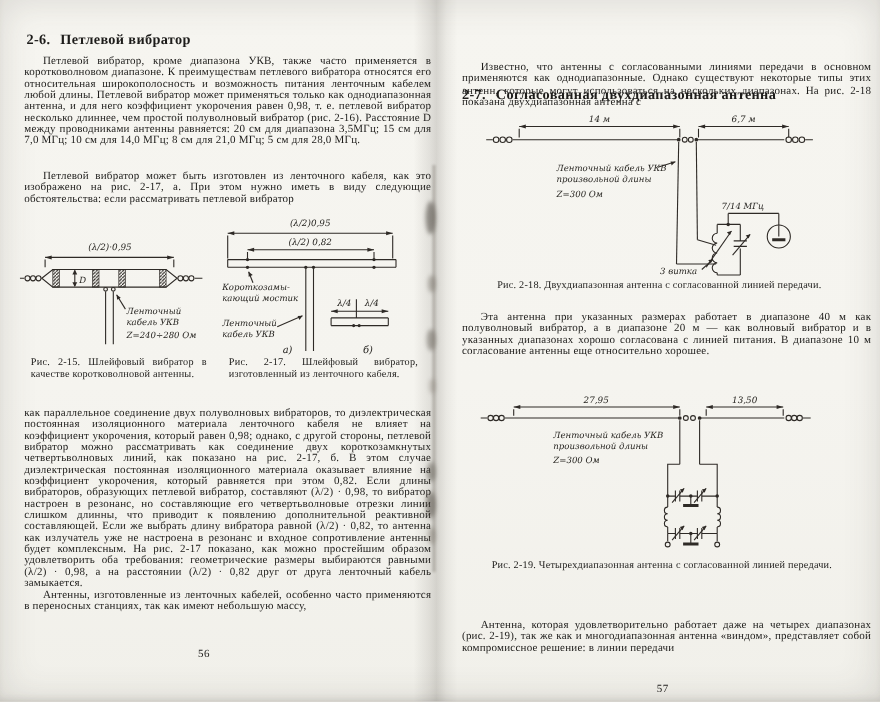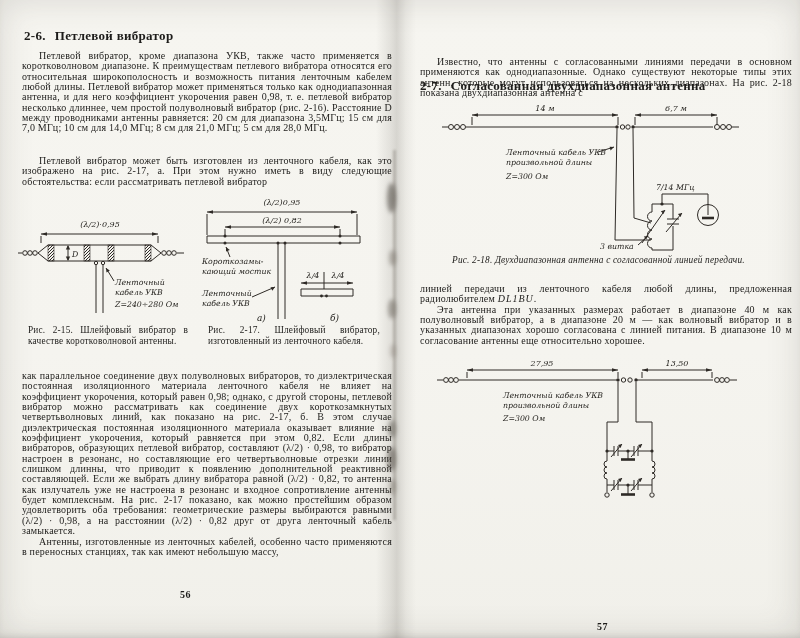--- a/index.html
+++ b/index.html
@@ -9,21 +9,21 @@
   .page{position:absolute;top:0;height:638px;}
   #left-page{left:22px;width:370px;}
   #right-page{left:420px;width:372px;}
   .heading{position:absolute;font-weight:bold;font-size:13px;letter-spacing:.3px;white-space:nowrap;}
   .heading .num{margin-right:9px;}
   .para{position:absolute;font-size:10px;line-height:10.35px;letter-spacing:.2px;
     text-align:justify;overflow:hidden;}
   .p{margin:0;text-align:justify;}
   .ind{text-indent:17px;}
   .caption{position:absolute;font-size:9.3px;line-height:10.6px;text-align:justify;letter-spacing:.2px;}
-  .pagenum{position:absolute;font-size:10px;letter-spacing:.5px;font-weight:bold;}
+  .pagenum{position:absolute;font-size:10px;letter-spacing:.5px;}
   .fig{position:absolute;}
   .fig line,.fig path,.fig polyline{stroke:#2e2a26;stroke-width:1;fill:none;}
   .fig circle{stroke:#2e2a26;stroke-width:1;fill:none;}
   .fig circle.dot{fill:#2e2a26;stroke:none;}
   .fig polygon{fill:#2e2a26;stroke:none;}
   .fig rect.hatch{stroke:#2e2a26;stroke-width:.6;}
   .fig text{fill:#262420;font-family:"DejaVu Serif",serif;font-style:italic;}
   .dimlabel{font-size:8px;}
   .flabel{font-size:7.8px;}
   .sublabel{font-size:9px;}
@@ -215,24 +215,23 @@
       <line x1="268" y1="92" x2="268" y2="103"></line>
       <circle cx="268" cy="113" r="10.5"></circle>
       <line x1="268" y1="103" x2="268" y2="113"></line>
       <line class="thick" x1="262" y1="116" x2="274" y2="116"></line>
       <text class="flabel" x="216" y="88">7/14 МГц</text>
       <text class="flabel" x="160" y="147">3 витка</text>
       <line x1="198" y1="143" x2="208" y2="134"></line>
       <polygon points="208,134 203.8,134.4 206.2,137.4"></polygon>
     </svg>
 
-    <div class="caption" style="left:32px;top:255px;width:327px;font-style:italic;">Рис. 2-18. Двухдиапазонная антенна с согласованной линией передачи.</div>
+    <div class="caption" style="left:32px;top:255px;width:327px;">Рис. 2-18. Двухдиапазонная антенна с согласованной линией передачи.</div>
 
     <div class="para" style="left:0;top:284px;width:372px;height:70px;">
-      <div class="p"><span>линией передачи из ленточного кабеля любой длины, предложенная радиолюбителем </span><span class="callsign">DL1BU</span><span>.</span></div>
       <div class="p ind">Эта антенна при указанных размерах работает в диапазоне 40 м как полуволновый вибратор, а в диапазоне 20 м — как волновый вибратор и в указанных диапазонах хорошо согласована с линией питания. В диапазоне 10 м согласование антенны еще относительно хорошее.</div>
     </div>
 
     <svg class="fig" style="left:5px;top:358px;" width="360" height="150" viewBox="0 0 360 150">
       <text class="dimlabel" x="117" y="8" text-anchor="middle">27,95</text>
       <line x1="42" y1="12" x2="193" y2="12"></line>
       <polygon points="42,12 48,10.2 48,13.8"></polygon>
         <polygon points="193,12 187,10.2 187,13.8"></polygon>
       <line x1="42" y1="14" x2="42" y2="20"></line>
         <line x1="193" y1="14" x2="193" y2="20"></line>
@@ -300,22 +299,24 @@
       <line x1="186" y1="99" x2="197" y2="86"></line>
         <polygon points="197,86 193,87 195.6,90"></polygon>
       <line x1="206" y1="99" x2="217" y2="86"></line>
         <polygon points="217,86 213,87 215.6,90"></polygon>
       <line x1="186" y1="133" x2="197" y2="120"></line>
         <polygon points="197,120 193,121 195.6,124"></polygon>
       <line x1="206" y1="133" x2="217" y2="120"></line>
         <polygon points="217,120 213,121 215.6,124"></polygon>
     </svg>
 
-
-
+    <div class="caption" style="left:27px;top:509px;width:324px;">Рис. 2-19. Четырехдиапазонная антенна с согласованной линией передачи.</div>
+
+
+    <div class="para ind" style="left:0;top:564px;width:372px;height:34px;">Антенна, которая удовлетворительно работает даже на четырех диапазонах (рис. 2-19), так же как и многодиапазонная антенна «виндом», представляет собой компромиссное решение: в линии передачи</div>
 
     <div class="pagenum" style="left:177px;top:621px;">57</div>
   </div>
 
   <div id="spine"></div>
   <div id="streak"></div>
   <div class="blob" style="left:387px;top:183px;width:9px;height:30px;background:rgba(70,64,56,.55);"></div>
   <div class="blob" style="left:389px;top:250px;width:7px;height:16px;background:rgba(92,85,76,.40);"></div>
   <div class="blob" style="left:388px;top:299px;width:8px;height:20px;background:rgba(82,75,66,.45);"></div>
   <div class="blob" style="left:390px;top:344px;width:6px;height:14px;background:rgba(112,104,94,.30);"></div>

